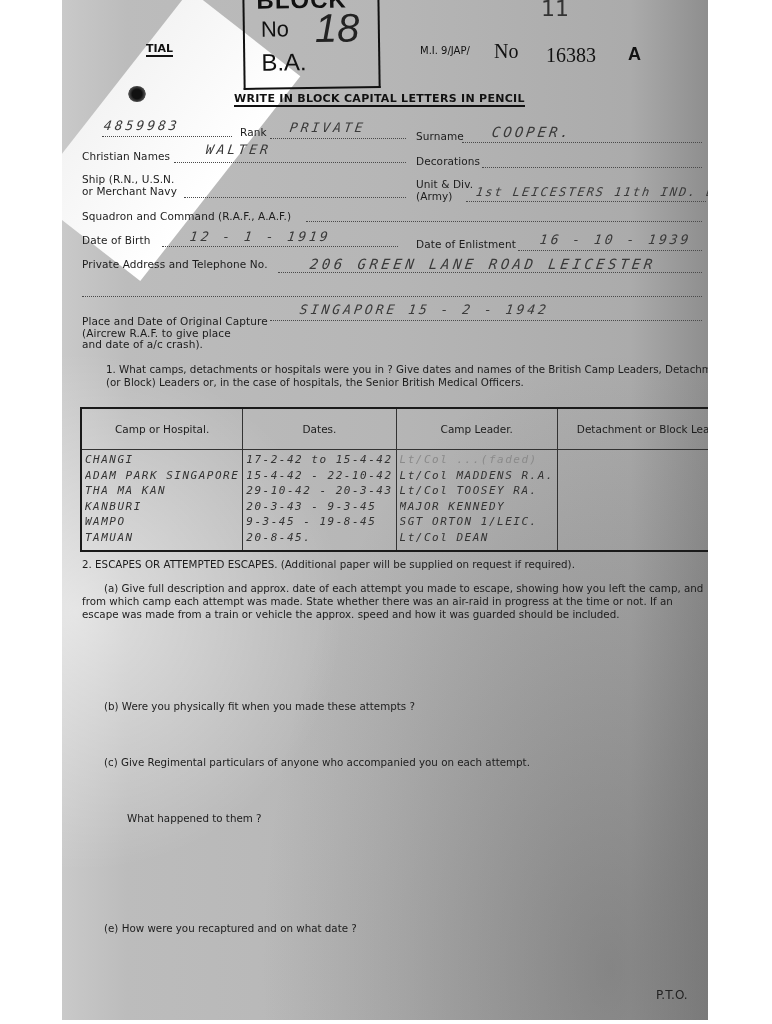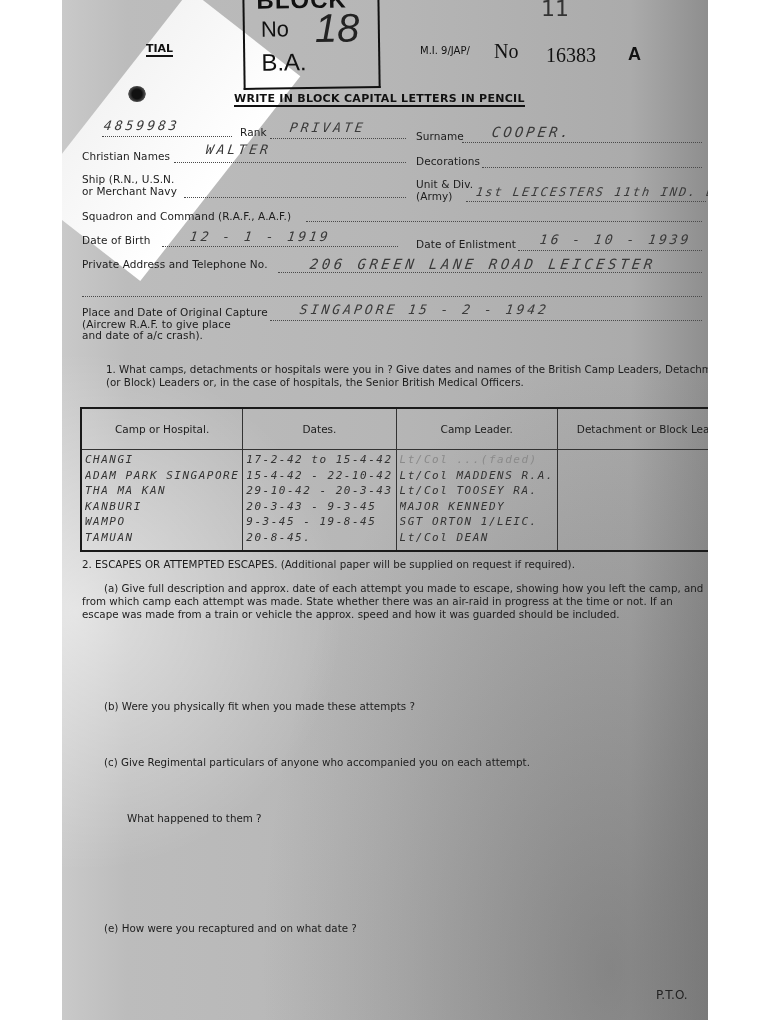--- a/index.html
+++ b/index.html
@@ -128,21 +128,21 @@
   <div class="dots" style="left:100px;top:246px;width:236px;"></div>
   <div class="abs print" style="left:354px;top:238px;">Date of Enlistment</div>
   <div class="abs hand" style="left:478px;top:232px;">16 - 10 - 1939</div>
   <div class="dots" style="left:456px;top:250px;width:184px;"></div>
 
   <div class="abs print" style="left:20px;top:258px;">Private Address and Telephone No.</div>
   <div class="abs hand" style="left:248px;top:256px;font-size:14px;letter-spacing:3.5px;">206 GREEN LANE ROAD LEICESTER</div>
   <div class="dots" style="left:216px;top:272px;width:424px;"></div>
   <div class="dots" style="left:20px;top:296px;width:620px;"></div>
 
-  <div class="abs print" style="left:20px;top:307px;line-height:11.5px;">
+  <div class="abs print" style="left:20px;top:316px;line-height:11.5px;">
     <div>Place and Date of Original Capture</div>
     <div>(Aircrew R.A.F. to give place</div>
     <div>and date of a/c crash).</div>
   </div>
   <div class="abs hand" style="left:238px;top:302px;">SINGAPORE   15 - 2 - 1942</div>
   <div class="dots" style="left:208px;top:320px;width:432px;"></div>
 
   <div class="para" style="left:20px;top:363px;width:626px;margin-left:24px;">1.   What camps, detachments or hospitals were you in ?  Give dates and names of the British Camp Leaders, Detachment (or Block) Leaders or, in the case of hospitals, the Senior British Medical Officers.</div>
 
   <table class="camps">

